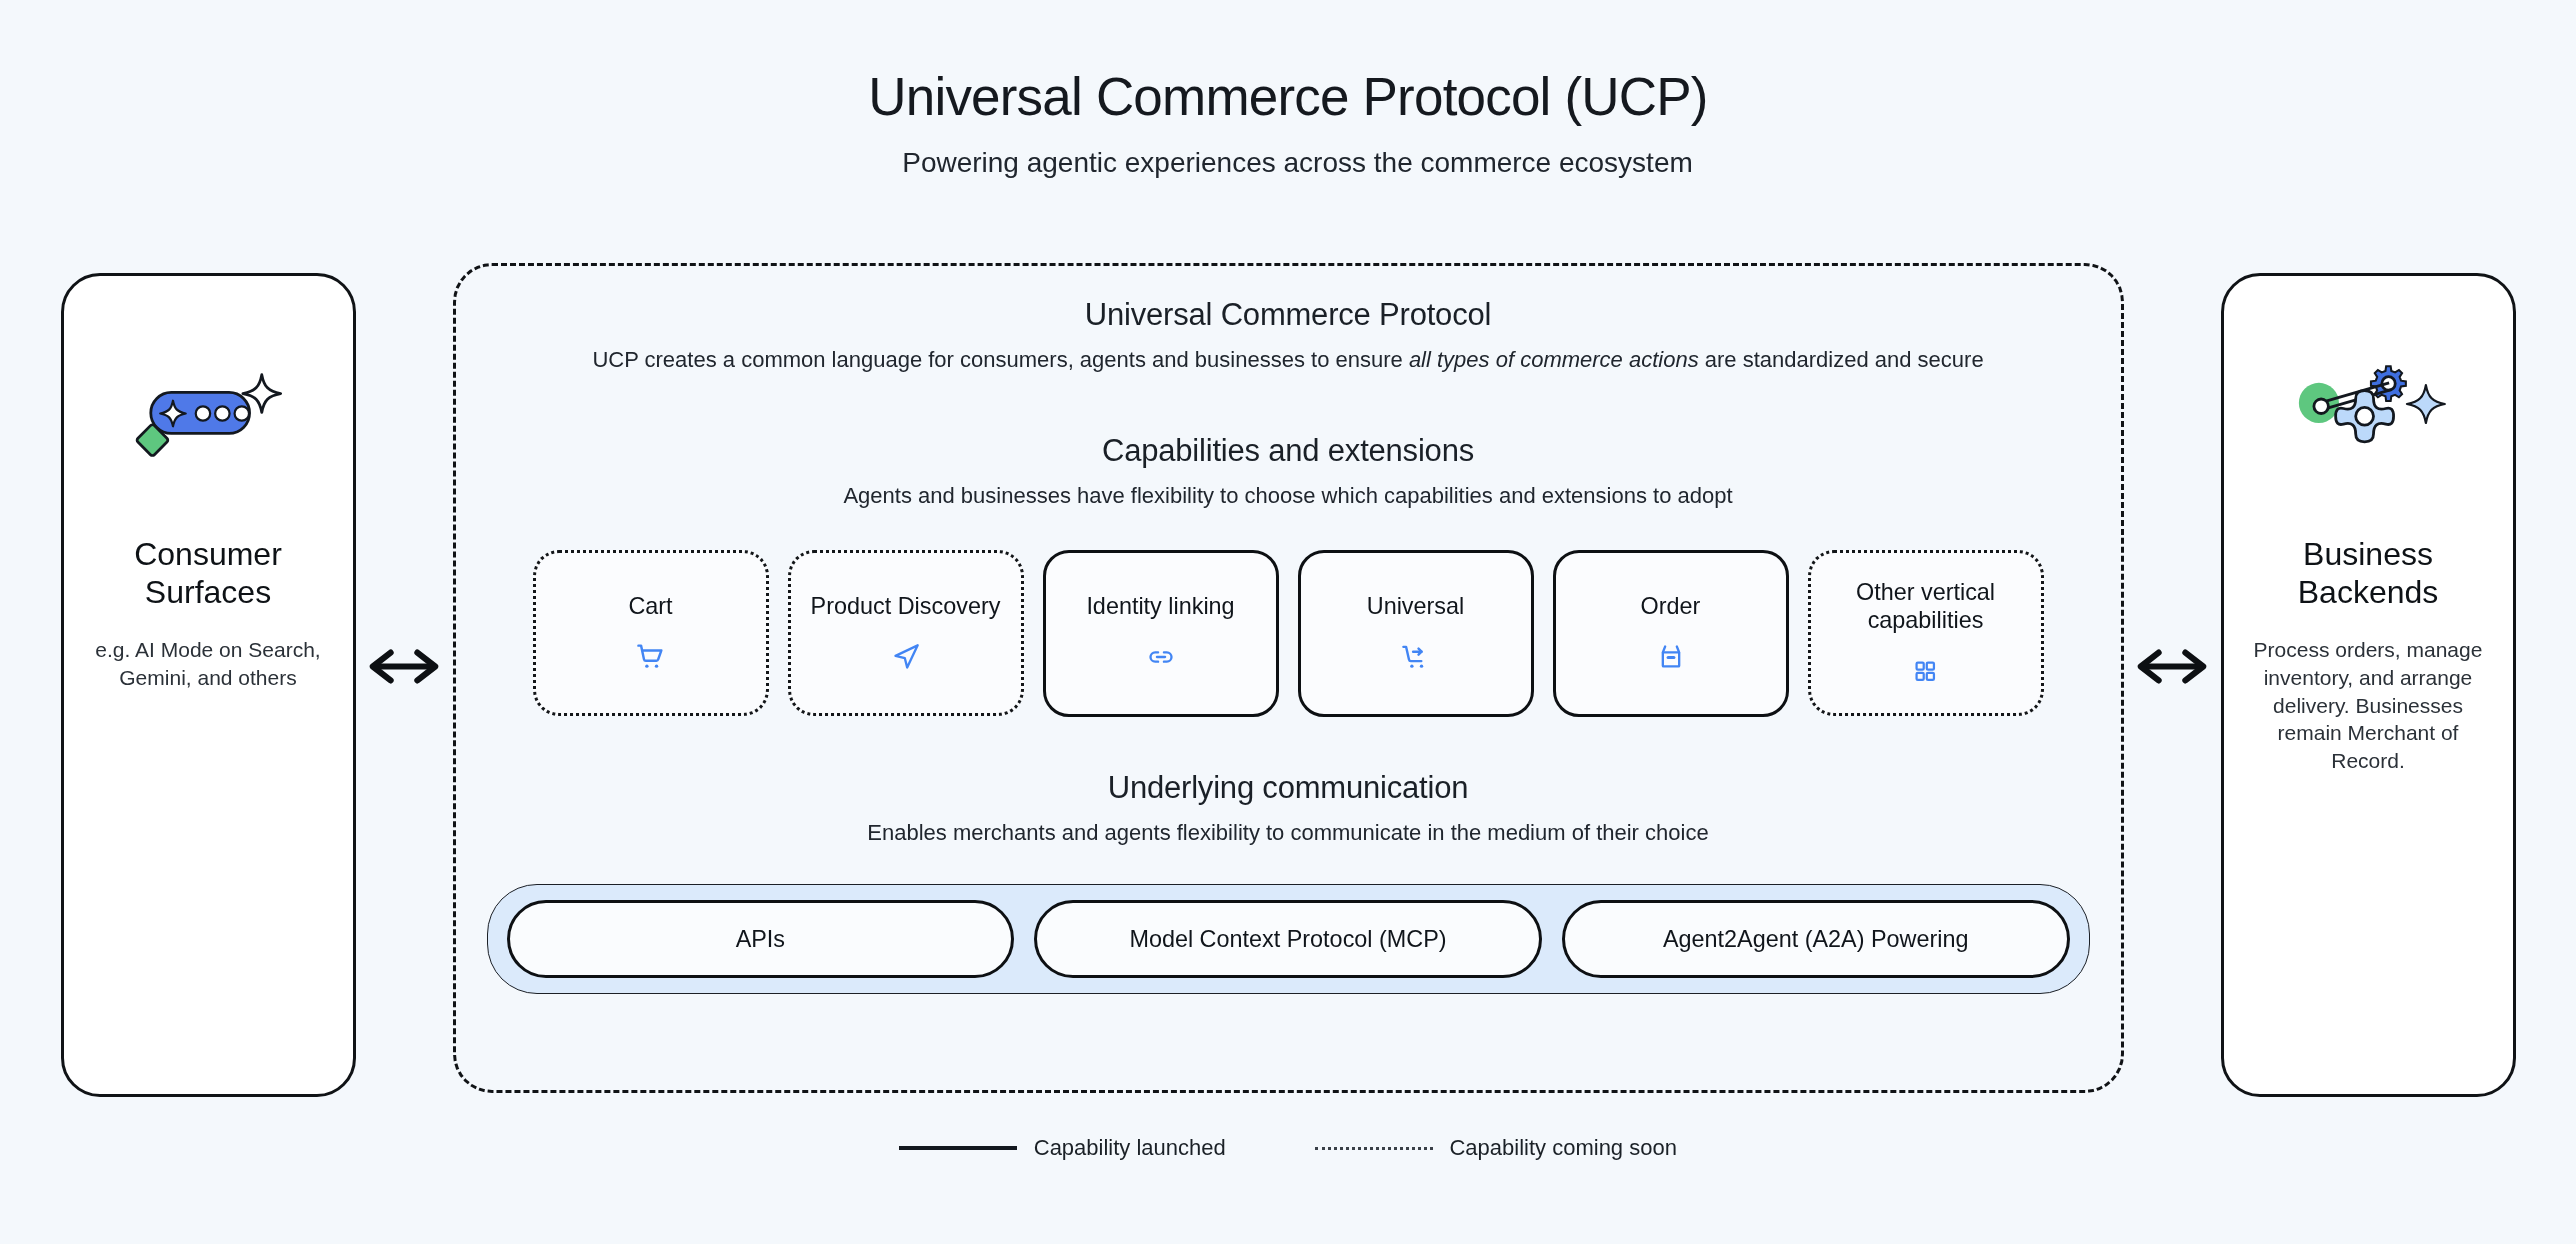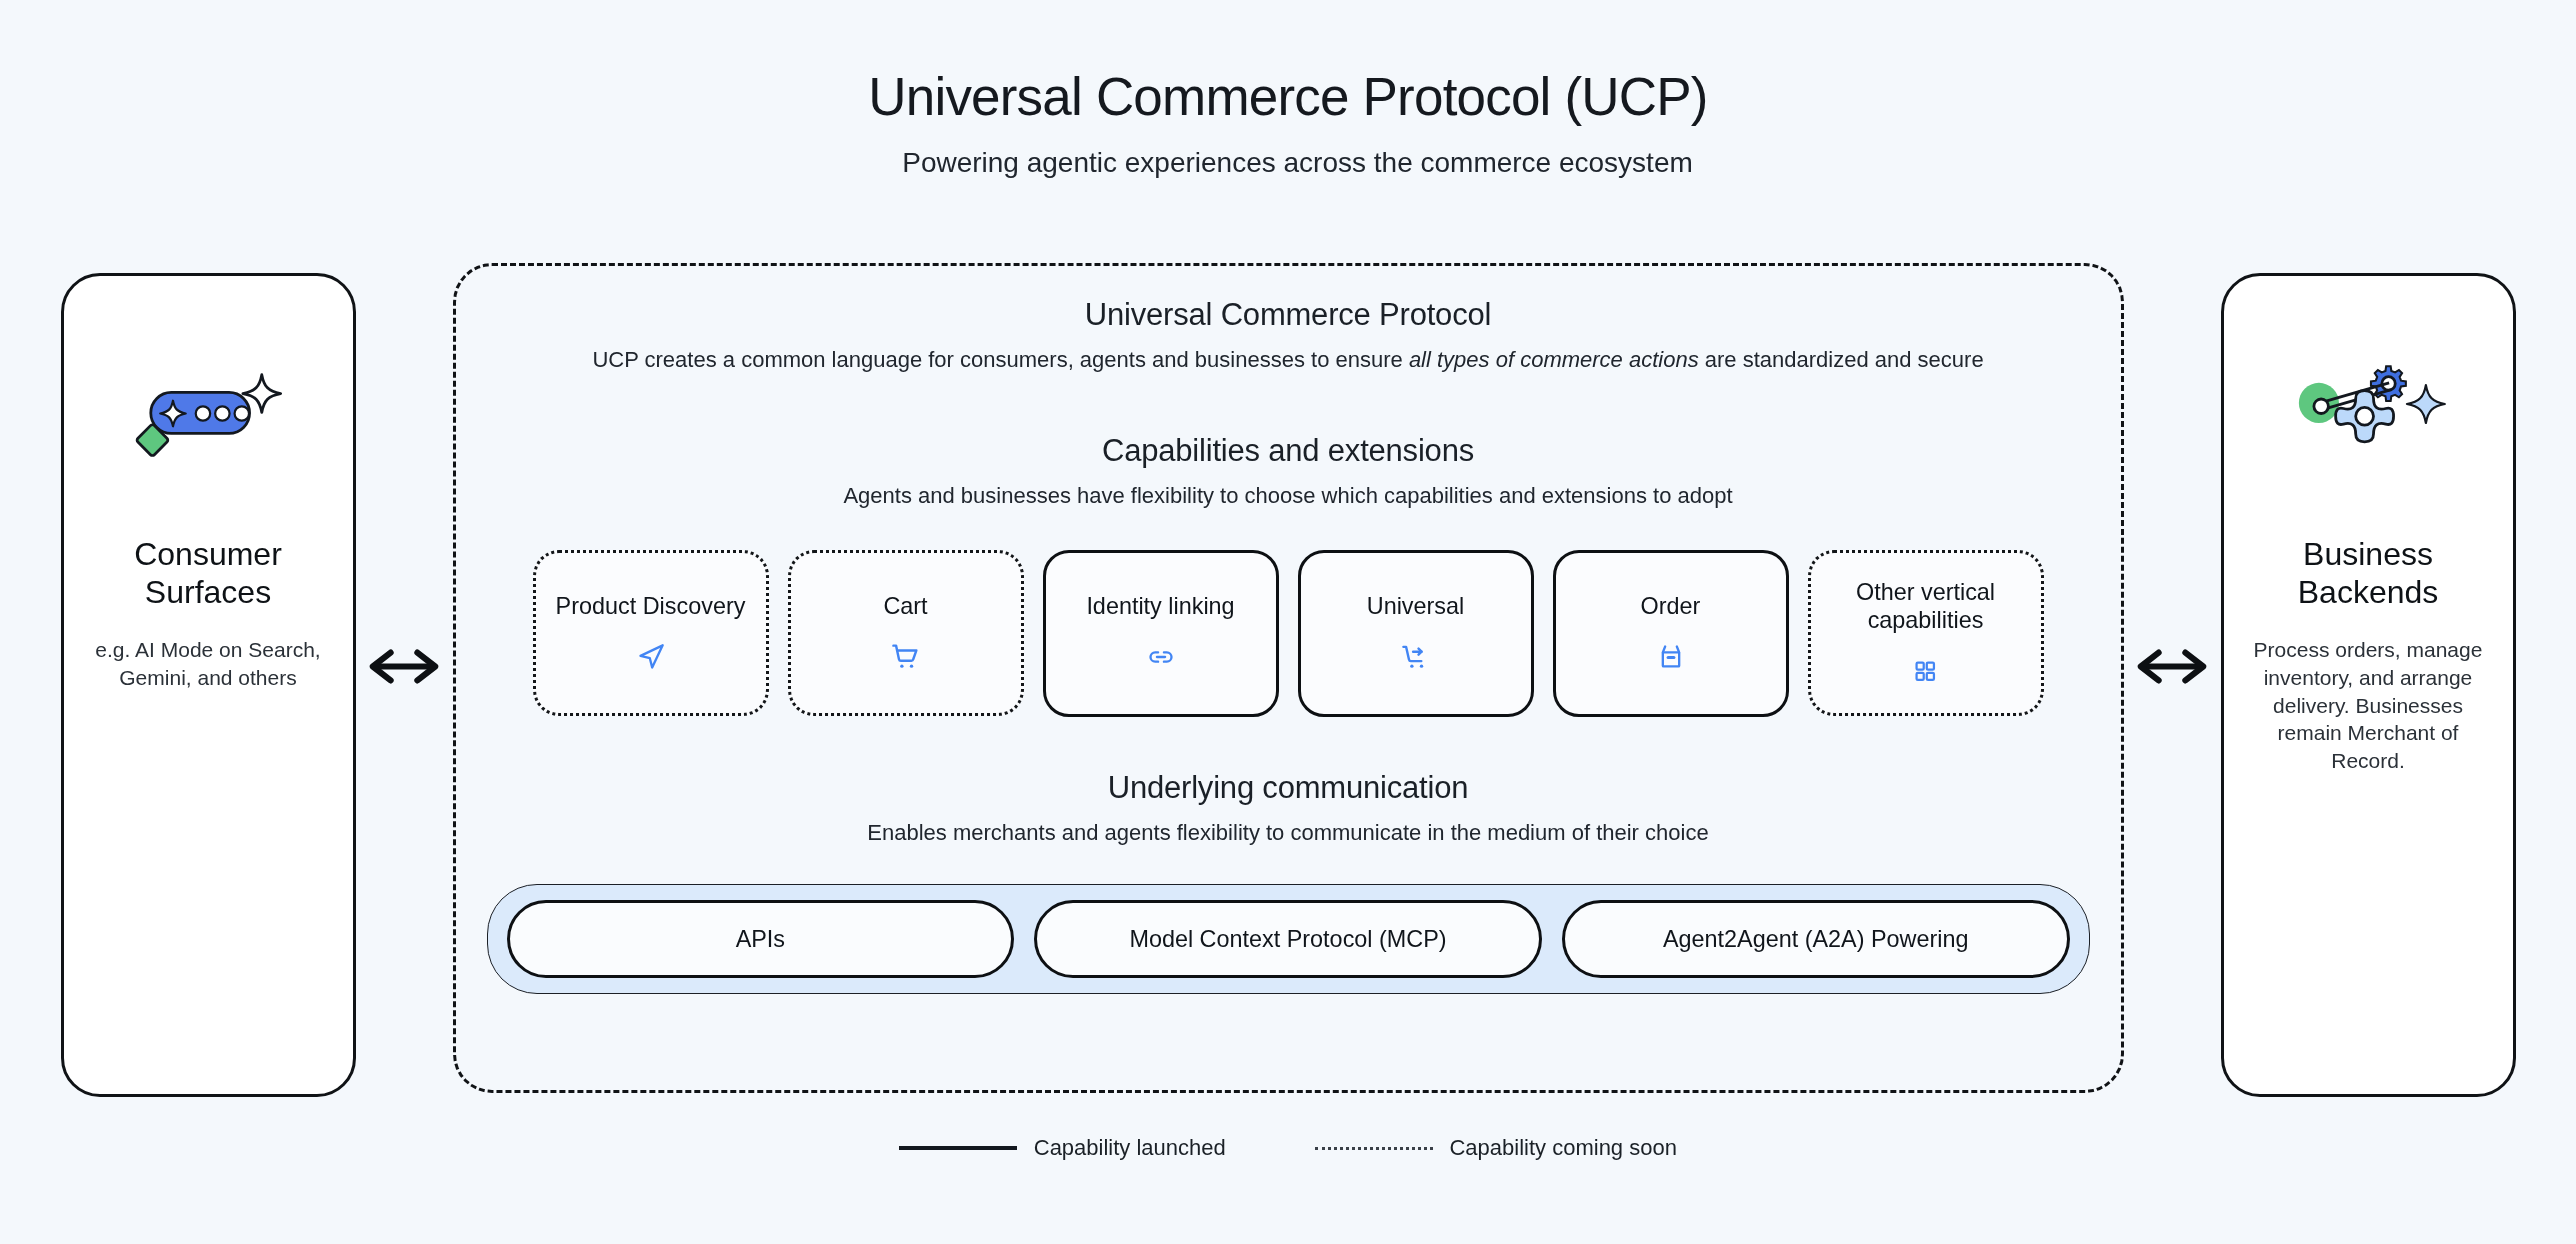--- a/index.html
+++ b/index.html
@@ -173,35 +173,35 @@
       <div class="block-gap-1"></div>
 
       <div class="sec-title">Capabilities and extensions</div>
       <div class="sec-desc">Agents and businesses have flexibility to choose which capabilities and extensions to adopt</div>
 
       <div class="block-gap-2"></div>
 
       <div class="cap-row">
 
         <div class="cap-card coming">
-          <div class="cap-label">Product Discovery</div>
-          <div class="cap-icon">
-            <svg width="28" height="28" viewBox="0 0 24 24" fill="none" stroke="#4285f4" stroke-width="2" stroke-linecap="round" stroke-linejoin="round">
-              <polygon points="3 11 22 2 13 21 11 13 3 11"></polygon>
-            </svg>
-          </div>
-        </div>
-
-        <div class="cap-card coming">
           <div class="cap-label">Cart</div>
           <div class="cap-icon">
             <svg width="29" height="29" viewBox="0 0 24 24" fill="none" stroke="#4285f4" stroke-width="2" stroke-linecap="round" stroke-linejoin="round">
               <circle cx="9" cy="20" r="1.4" fill="#4285f4" stroke="none"></circle>
               <circle cx="17" cy="20" r="1.4" fill="#4285f4" stroke="none"></circle>
               <path d="M2 3h2.2l2.4 11.2a1.6 1.6 0 0 0 1.6 1.3h8.6a1.6 1.6 0 0 0 1.6-1.2L21 7H5.2"></path>
+            </svg>
+          </div>
+        </div>
+
+        <div class="cap-card coming">
+          <div class="cap-label">Product Discovery</div>
+          <div class="cap-icon">
+            <svg width="28" height="28" viewBox="0 0 24 24" fill="none" stroke="#4285f4" stroke-width="2" stroke-linecap="round" stroke-linejoin="round">
+              <polygon points="3 11 22 2 13 21 11 13 3 11"></polygon>
             </svg>
           </div>
         </div>
 
         <div class="cap-card launched">
           <div class="cap-label">Identity linking</div>
           <div class="cap-icon">
             <svg width="28" height="28" viewBox="0 0 24 24" fill="none" stroke="#4285f4" stroke-width="2" stroke-linecap="round" stroke-linejoin="round">
               <path d="M9.5 8H7a4 4 0 0 0 0 8h2.5"></path>
               <path d="M14.5 8H17a4 4 0 0 1 0 8h-2.5"></path>

